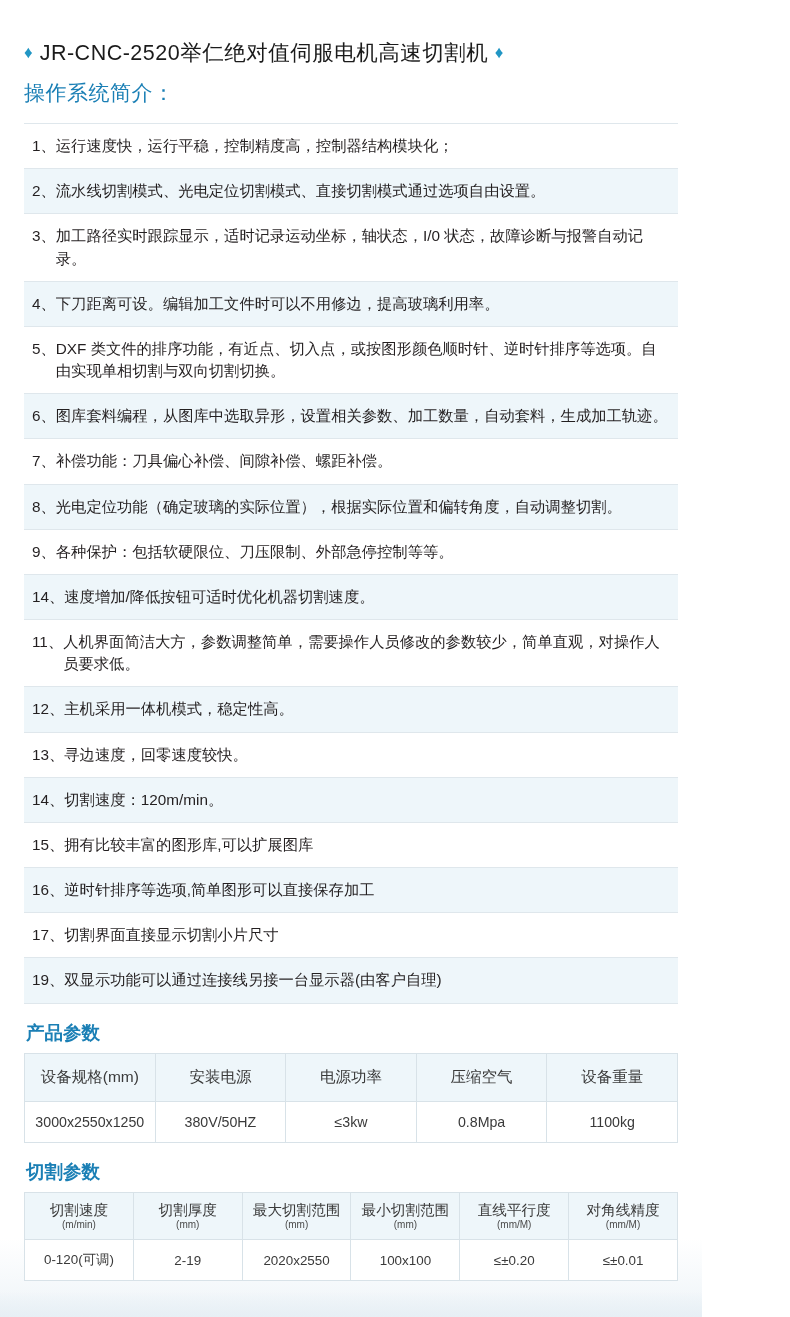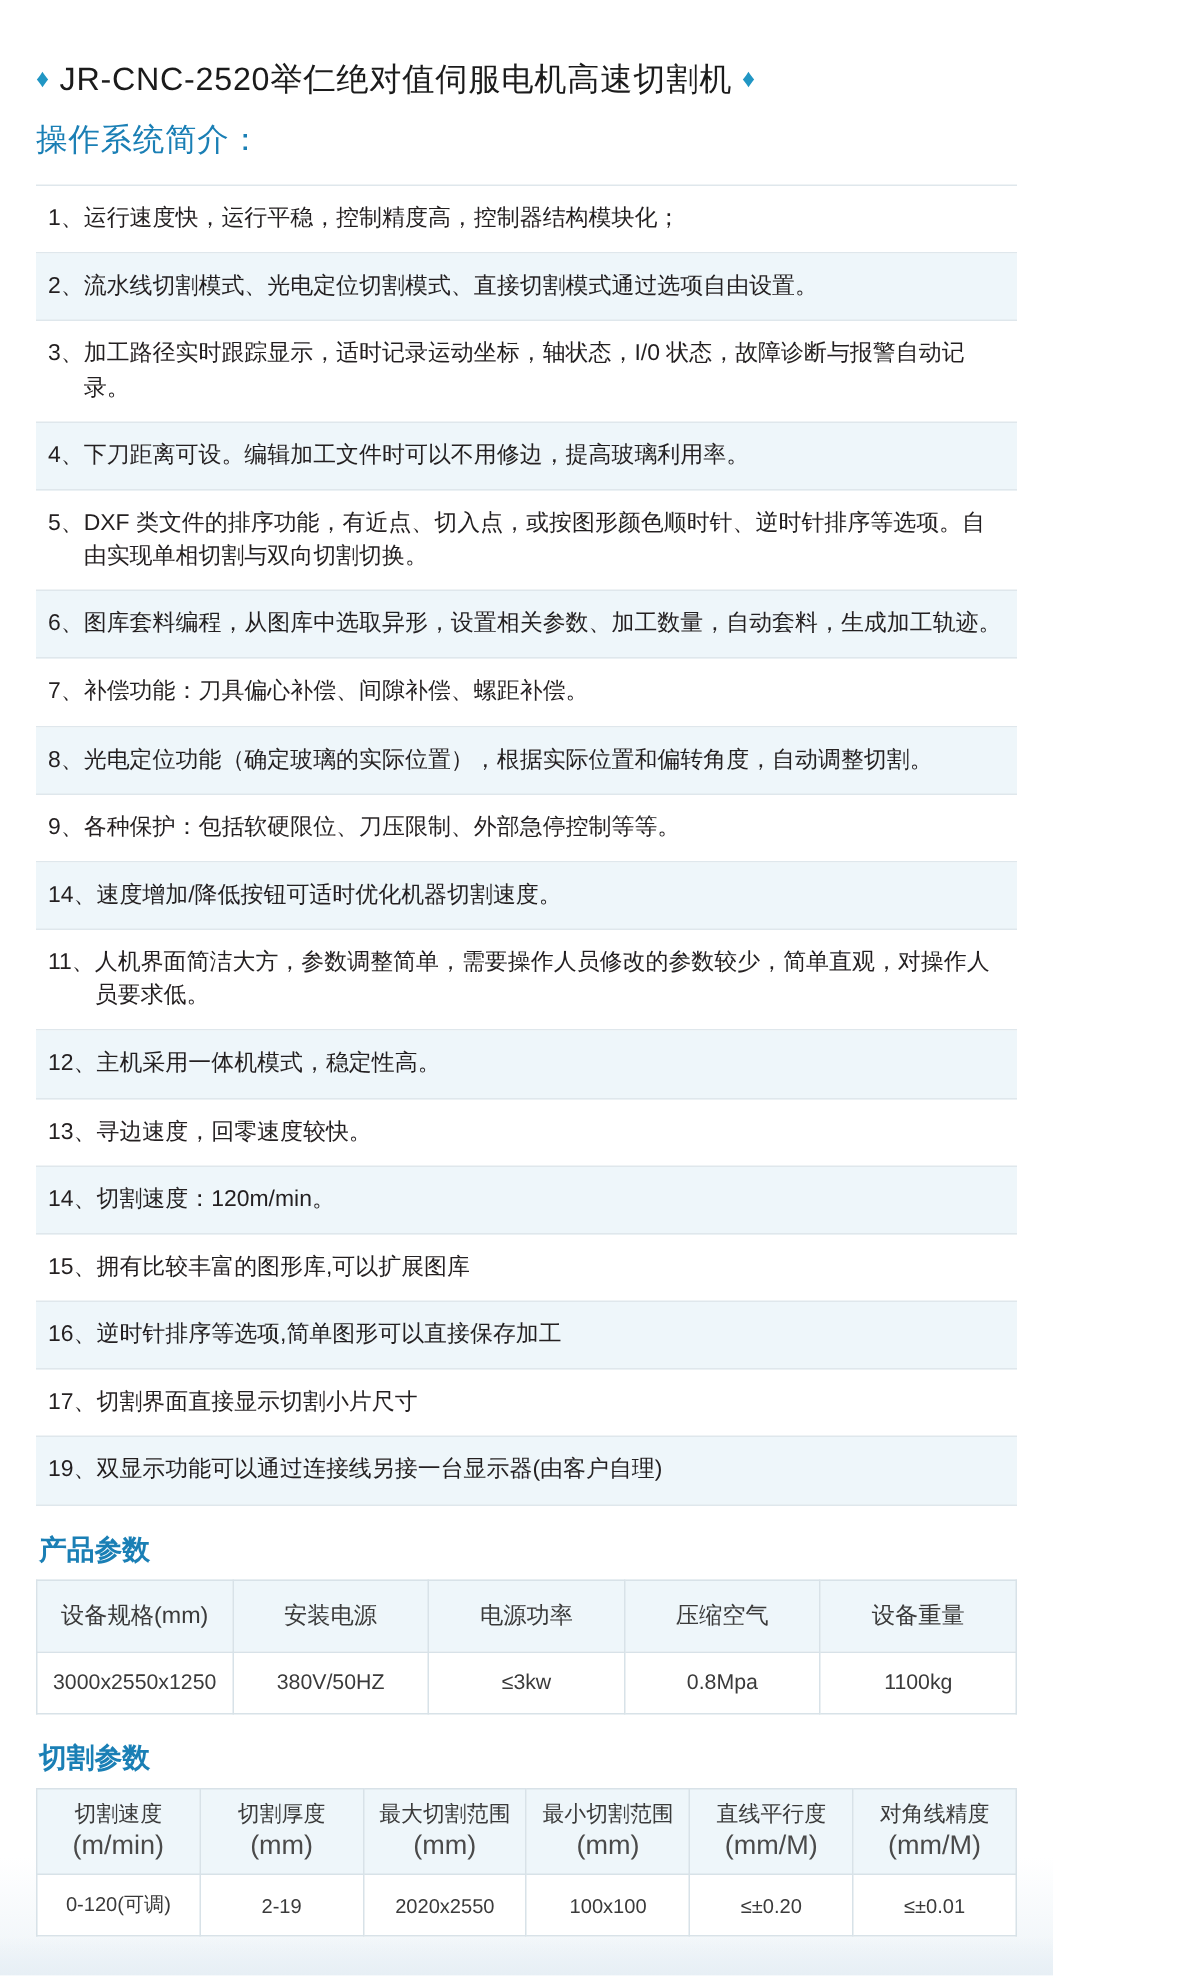--- a/index.html
+++ b/index.html
@@ -92,21 +92,21 @@
     font-size: 14.2px;
     padding: 12px 2px;
   }
   table.cut th {
     font-size: 14.6px;
     padding: 8px 2px;
     line-height: 1.25;
   }
   table.cut th .u {
     display: block;
-    font-size: 18px;
+    font-size: 10px;
     color: #4a4a4a;
   }
   table.cut td {
     font-size: 13.4px;
     padding: 11px 2px;
   }
   .bottom-gradient {
     position: absolute;
     left: 0; right: 0; bottom: 0;
     height: 26px;

